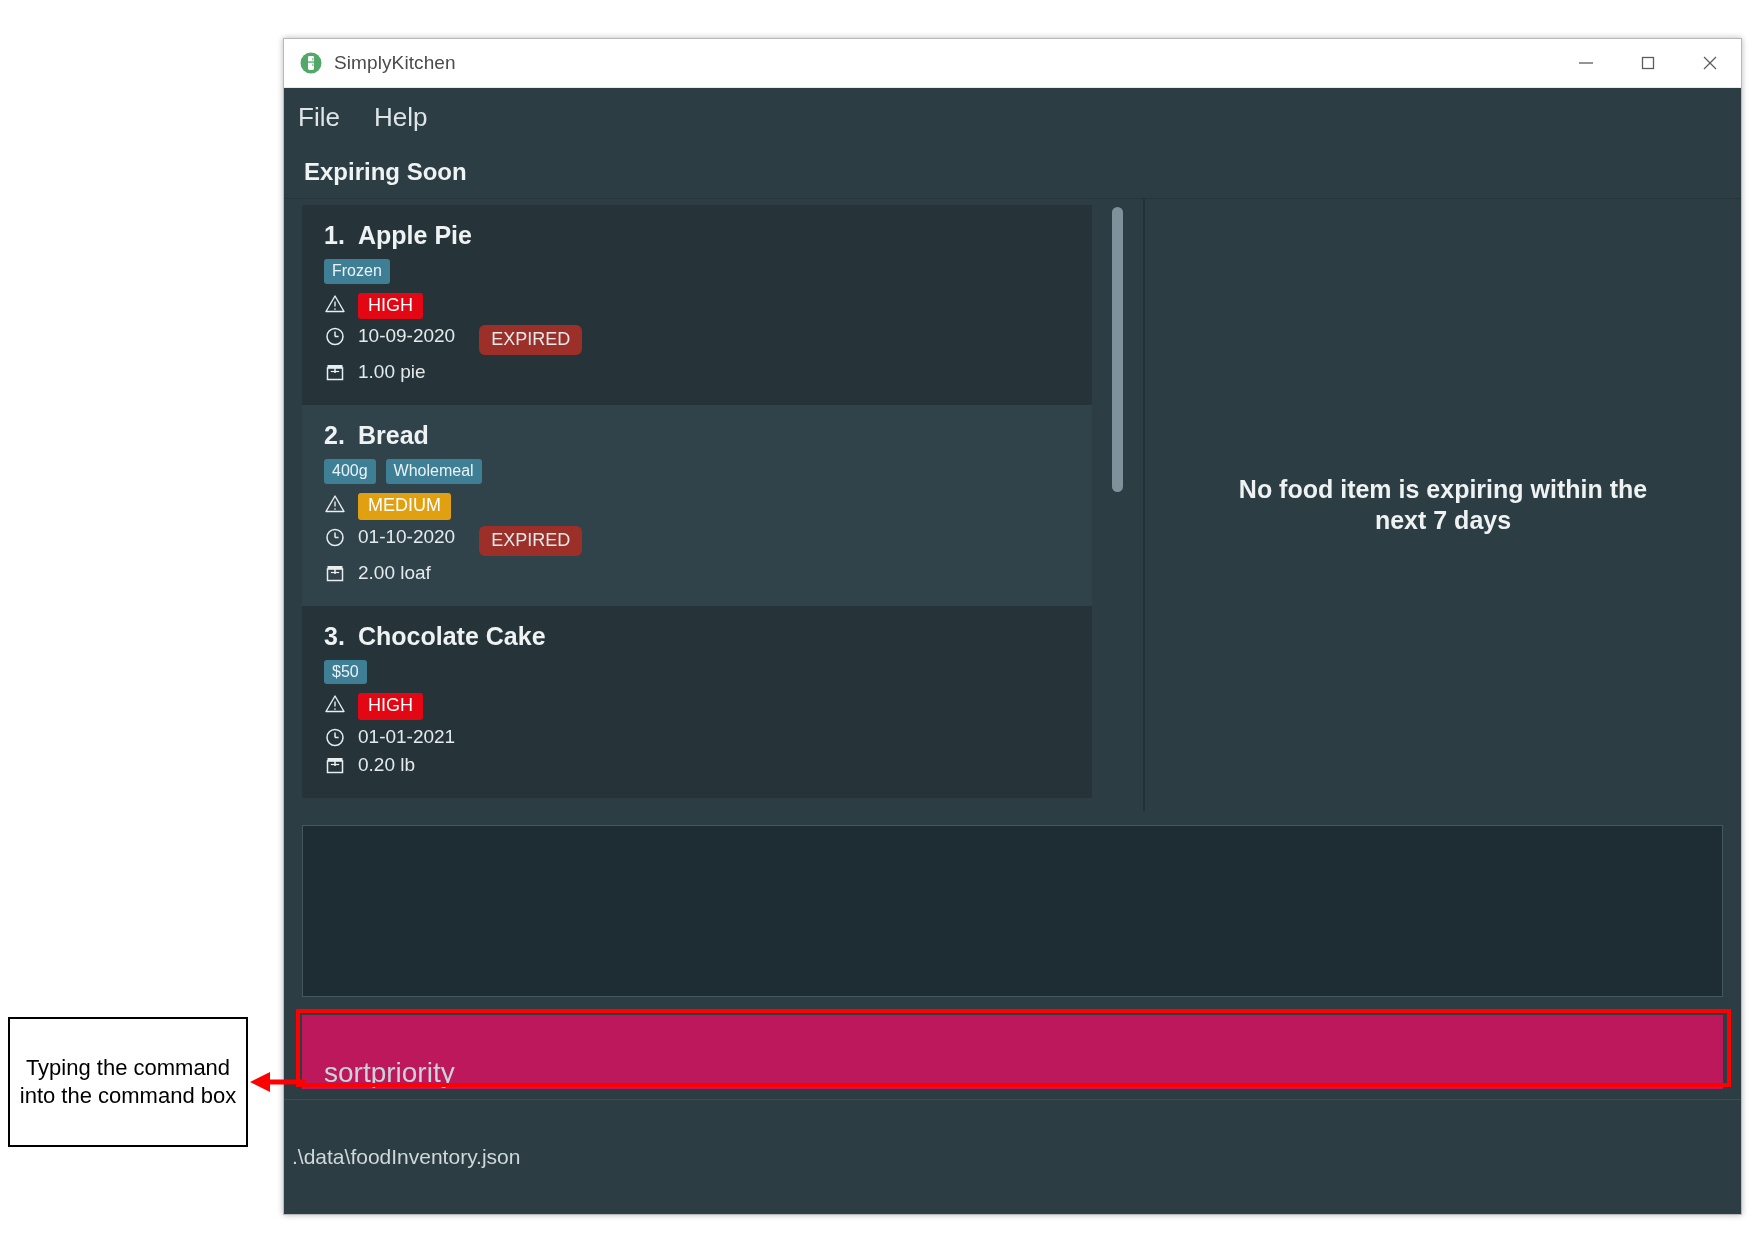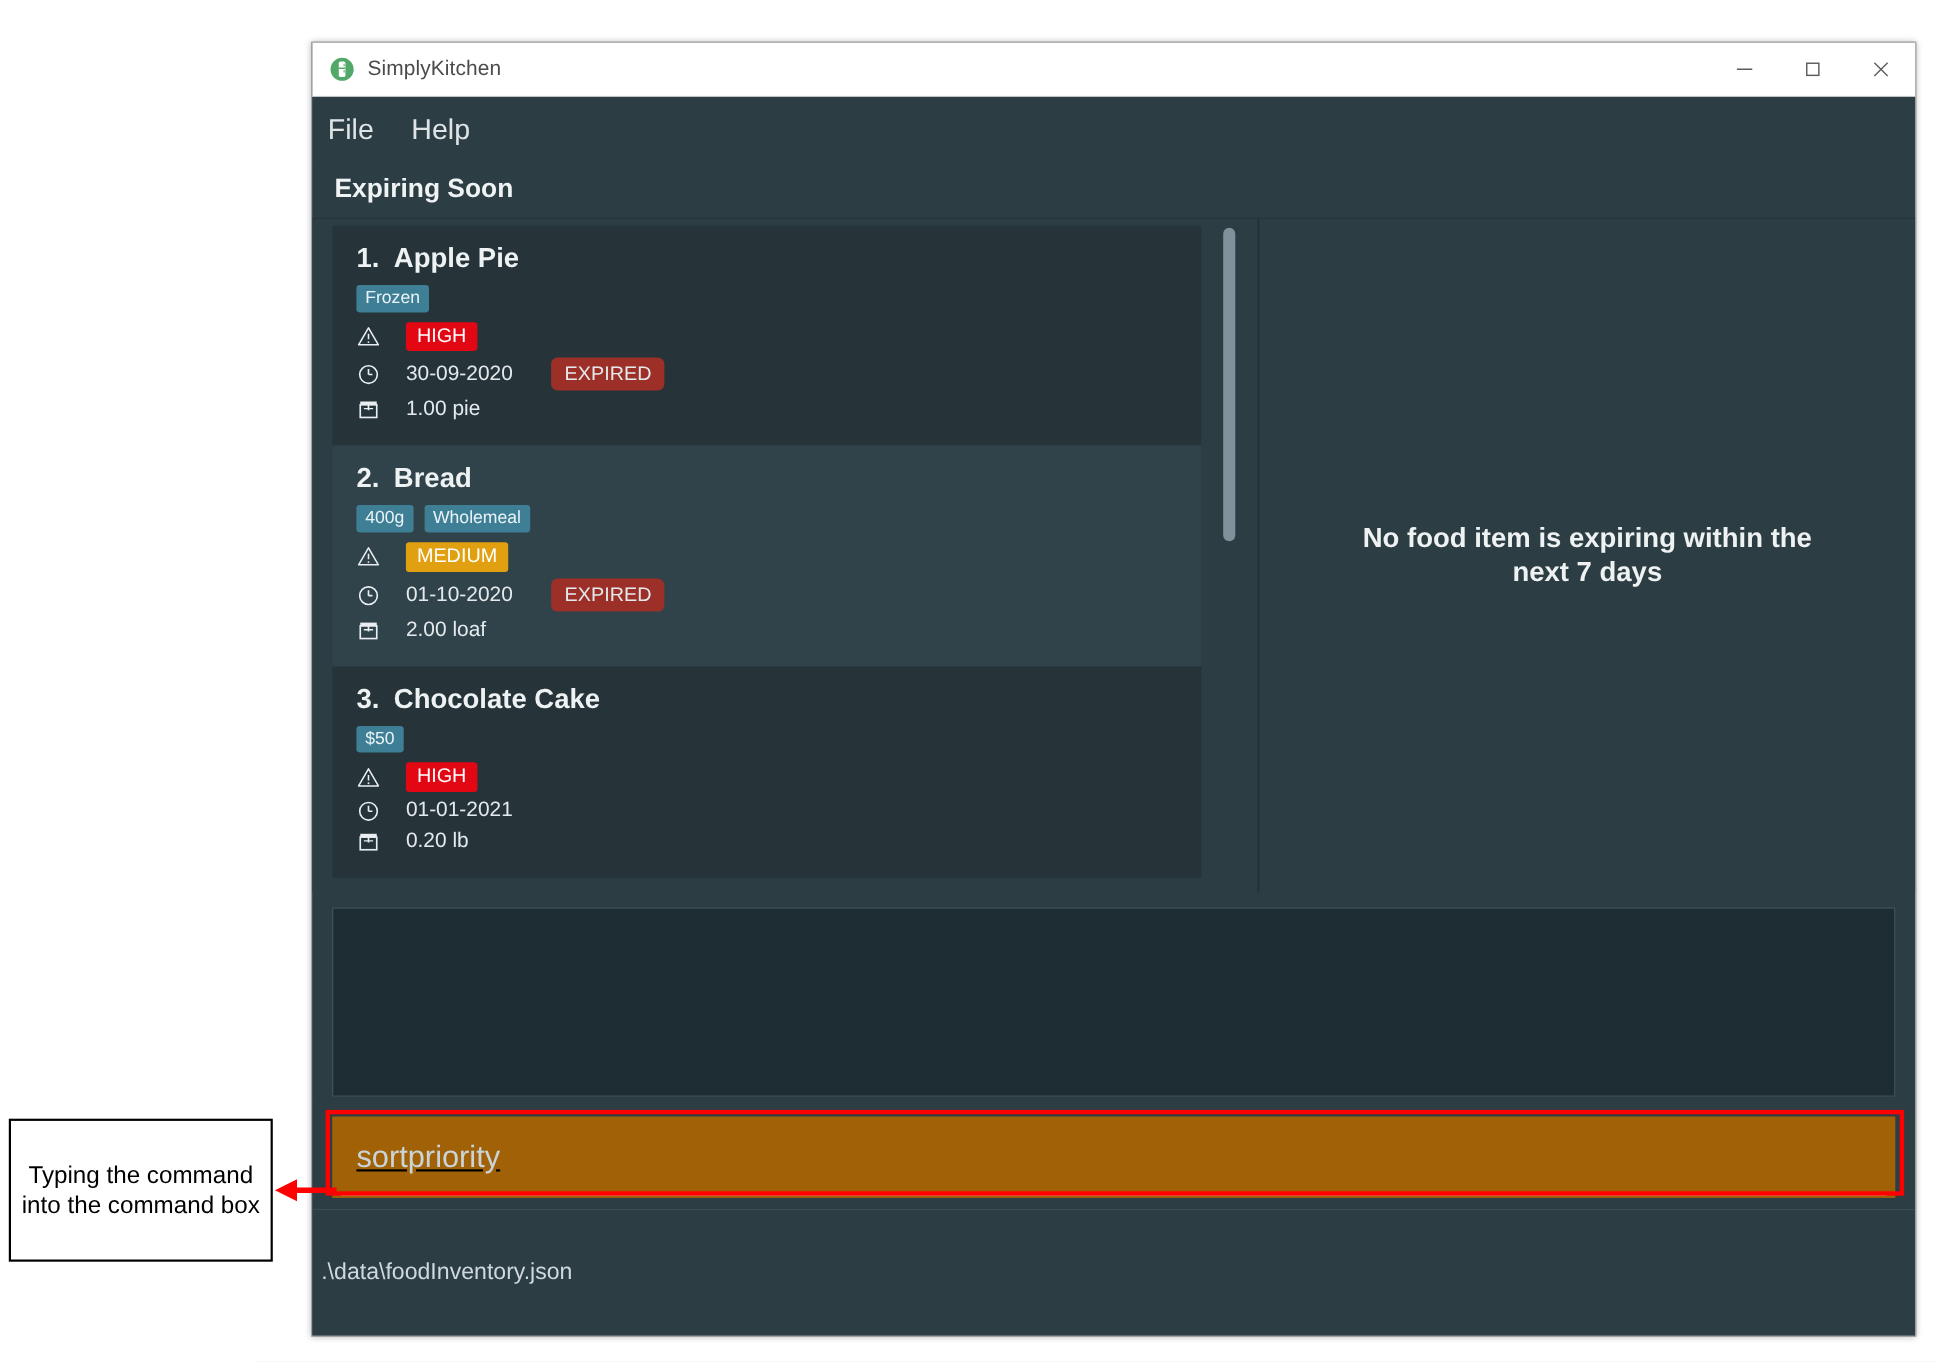--- a/index.html
+++ b/index.html
@@ -130,22 +130,22 @@
     background: #3f7f96;
     color: #e9f3f7;
     font-size: 16px;
     padding: 3px 8px 4px 8px;
     border-radius: 3px;
     line-height: 1.1;
   }
 
   .meta-row {
     display: flex;
-    align-items: center;
-    gap: 23px;
+    align-items: flex-start;
+    gap: 12px;
     margin-bottom: 6px;
     color: #e4eaec;
     font-size: 19px;
   }
   .meta-icon { width: 22px; height: 22px; flex: 0 0 auto; display:block; }
 
   .badge {
     font-size: 18px;
     padding: 3px 10px 4px 10px;
     border-radius: 3px;
@@ -216,27 +216,26 @@
 
   
   .command-wrap {
     flex: 0 0 auto;
     padding: 18px 18px 10px 18px;
     background: #2d3d44;
     position: relative;
   }
   .command-box {
     height: 74px;
-    background: #a16207;
-    box-sizing: border-box;
-    display: flex;
-    align-items: center;
+    background: #be185d;
+    box-sizing: border-box;
+    display: flex;
+    align-items: flex-end;
     padding-left: 22px;
     position: relative;
-    text-decoration: underline;
   }
   .command-text {
     color: #c9d4d8;
     font-size: 28px;
   }
   .command-underline {
     position: absolute;
     left: 8px; right: 8px; bottom: 2px;
     height: 3px;
     background: #e9eef0;
@@ -364,21 +363,21 @@
               <span class="badge badge-high">HIGH</span>
             </div>
             <div class="meta-row">
               <span class="meta-icon">
                 <svg width="22" height="22" viewBox="0 0 22 22">
                   <circle cx="11" cy="11.5" r="8" fill="none" stroke="#e9eef0" stroke-width="1.5"></circle>
                   <line x1="11" y1="6.5" x2="11" y2="11.5" stroke="#e9eef0" stroke-width="1.5"></line>
                   <line x1="11" y1="11.5" x2="14.6" y2="11.5" stroke="#e9eef0" stroke-width="1.5"></line>
                 </svg>
               </span>
-              <span>30-09-2020</span>
+              <span>10-09-2020</span>
               <span class="badge-expired">EXPIRED</span>
             </div>
             <div class="meta-row">
               <span class="meta-icon">
                 <svg width="22" height="22" viewBox="0 0 22 22">
                   <rect x="3.5" y="7" width="15" height="11.5" fill="none" stroke="#e9eef0" stroke-width="1.5"></rect>
                   <rect x="3.5" y="4" width="15" height="3.2" fill="#e9eef0"></rect>
                   <line x1="11" y1="7" x2="11" y2="12" stroke="#e9eef0" stroke-width="1.5"></line>
                   <line x1="6.8" y1="10.5" x2="15.2" y2="10.5" stroke="#e9eef0" stroke-width="1.2"></line>
                 </svg>

